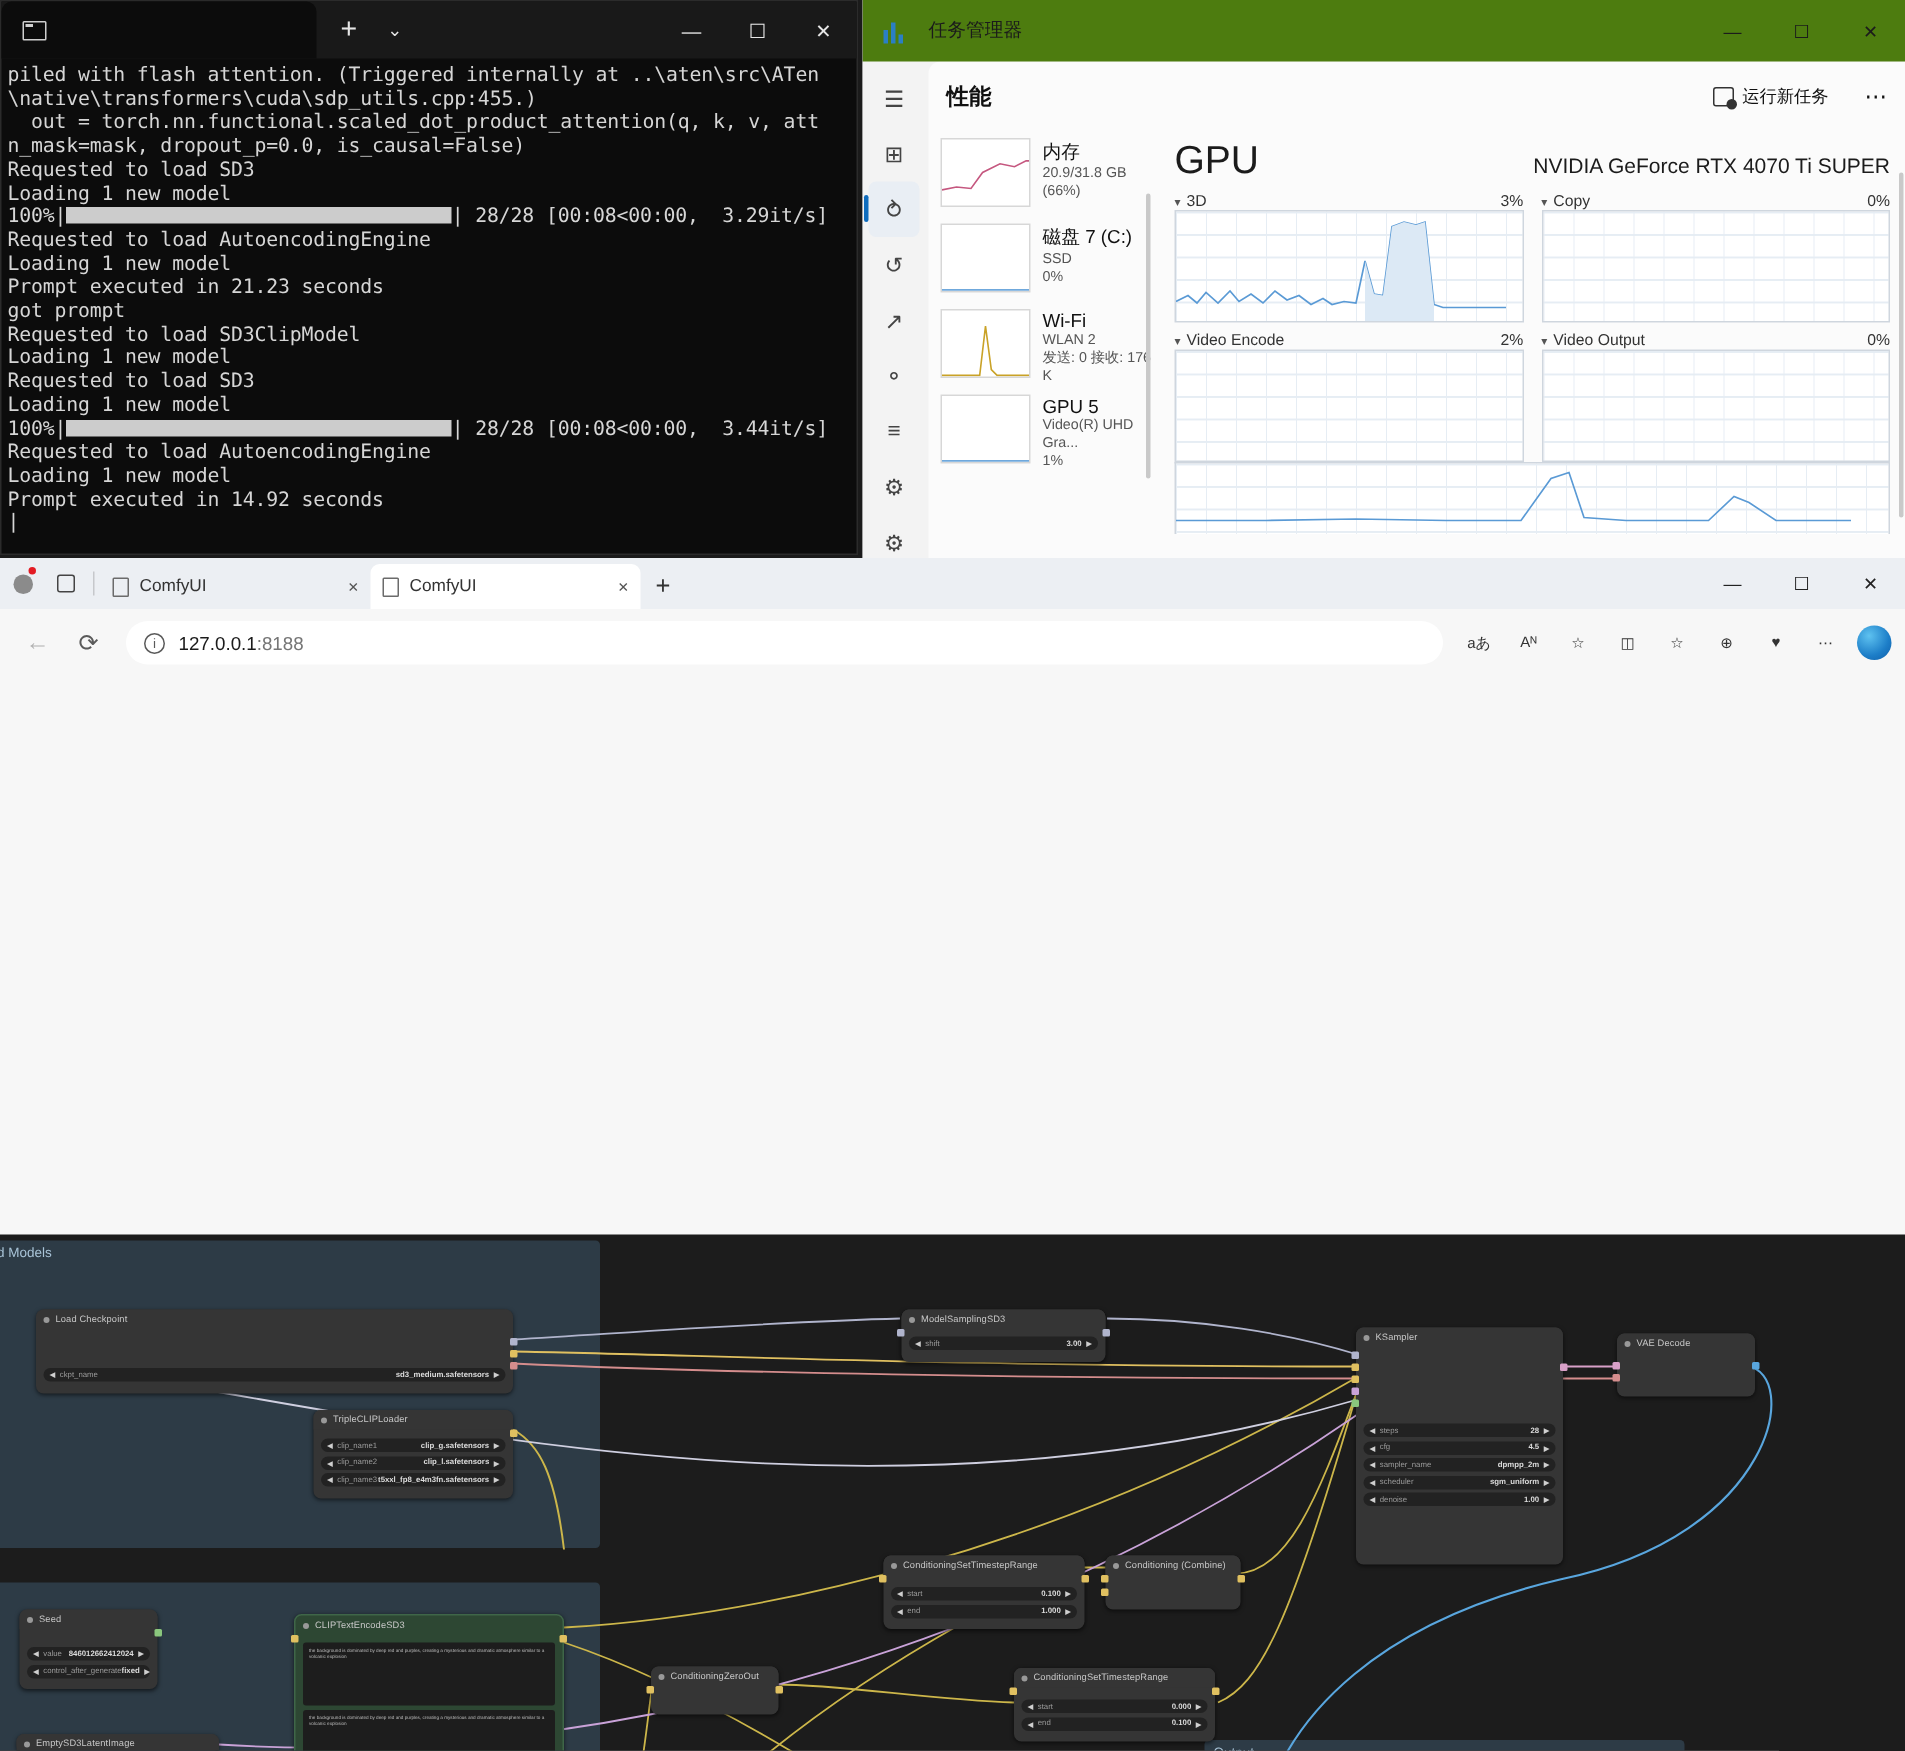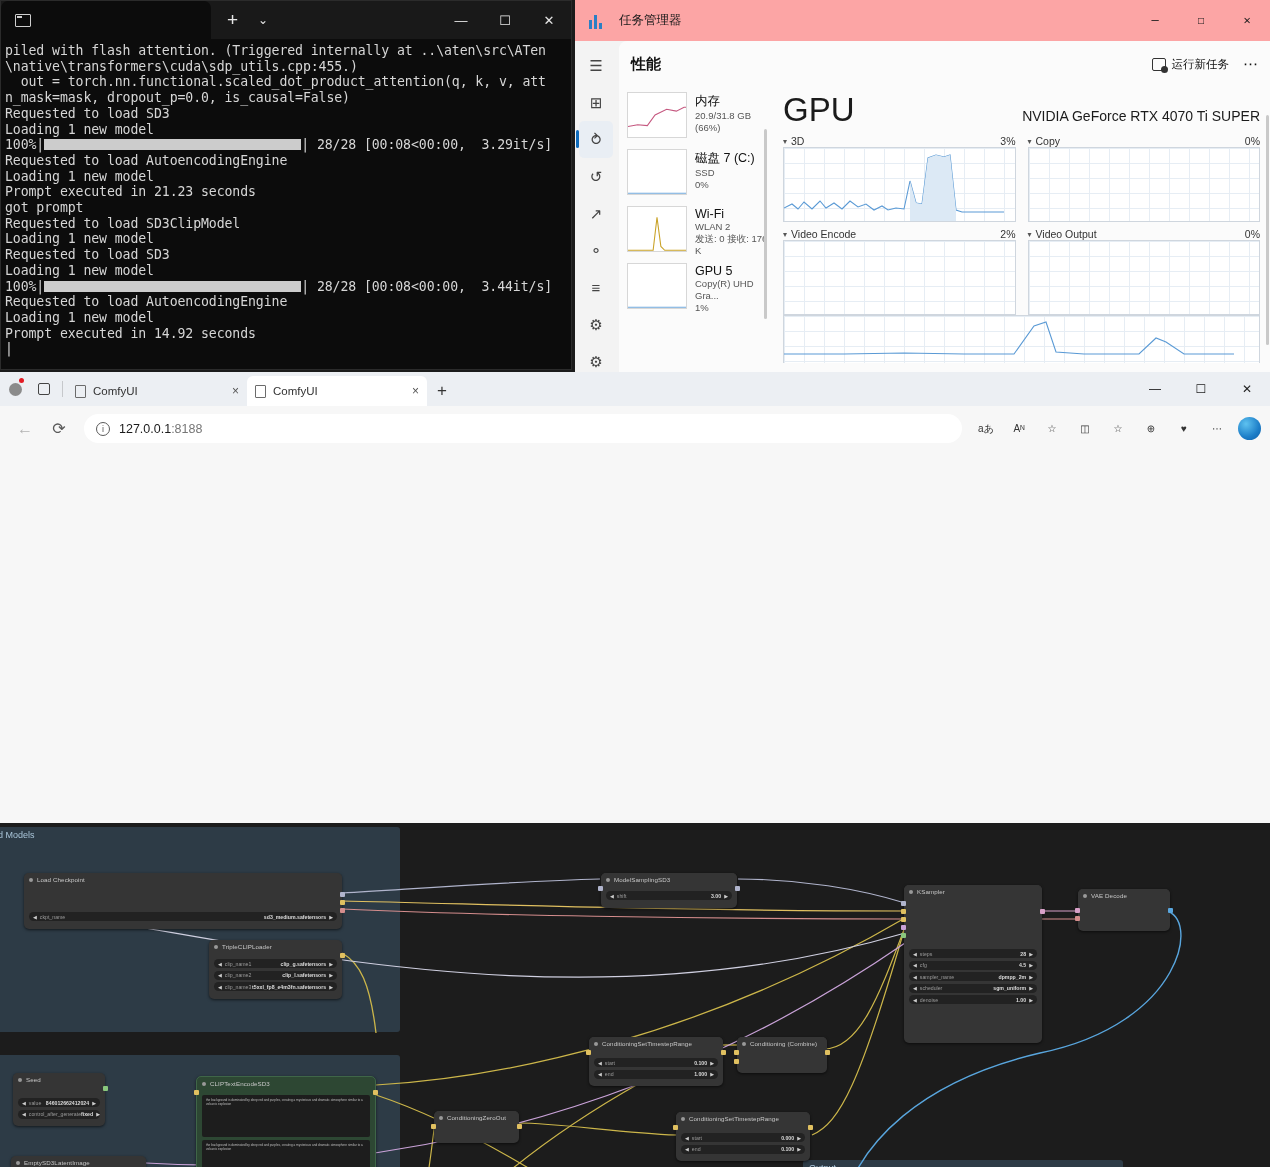--- a/index.html
+++ b/index.html
@@ -20,55 +20,55 @@
   .term-winbtns { position:absolute; right:0; top:0; height:38px; display:flex; }
   .term-winbtn { width:44px; height:38px; display:flex; align-items:center; justify-content:center;
                  color:#e6e6e6; font-size:13px; }
   #term-body { padding:4px 6px 0 4px; font-family:"DejaVu Sans Mono", monospace;
                font-size:13.2px; line-height:15.7px; color:#d6d6d6; white-space:pre; letter-spacing:-0.1px;}
   .bar { display:inline-block; background:#cccccc; height:11px; vertical-align:-1px; }
 
   
   #taskmgr { position:absolute; left:575px; top:0; width:695px; height:372px;
              background:#f3f3f3; z-index:4; overflow:hidden; }
-  #tm-title { height:41px; background:#fca5a5; display:flex; align-items:center; position:relative;font-family:Liberation Mono, monospace; }
+  #tm-title { height:41px; background:#4d7c0f; display:flex; align-items:center; position:relative; }
   #tm-appicon { width:16px; height:16px; margin-left:14px; position:relative; }
   #tm-appicon i { position:absolute; bottom:0; width:3px; background:#2b7fc4; }
   #tm-title-text { margin-left:14px; font-size:12.5px; color:#1b1b1b; }
   .tm-winbtns { position:absolute; right:0; top:0; display:flex; }
   .tm-winbtn { width:46px; height:41px; display:flex; align-items:center; justify-content:center;
                font-size:12px; color:#1b1b1b; }
   #tm-main { display:flex; height:331px; }
   #tm-rail { width:42px; background:#f3f3f3; padding-top:6px; }
   .tm-rail-item { height:37px; display:flex; align-items:center; justify-content:center;
                   color:#444; font-size:15px; position:relative; }
   .tm-rail-item.sel { background:#e9eef4; border-radius:5px; margin:0 4px; }
   .tm-rail-item.sel:before{content:"";position:absolute;left:-3px;top:9px;width:3px;height:18px;
                   background:#0f6cbd;border-radius:2px;}
   #tm-content { flex:1; background:#fbfbfb; border-top-left-radius:8px; margin-left:2px; }
   #tm-header { height:46px; display:flex; align-items:center; padding:0 12px; }
   #tm-header-title { font-size:15px; font-weight:bold; color:#111; }
-  #tm-header-right { margin-left:auto; display:flex; align-items:center; gap:14px; }
+  #tm-header-right { margin-left:auto; display:flex; align-items:center; gap:24px; }
   #tm-runtask { display:flex; align-items:center; gap:6px; font-size:11.5px; color:#111; }
   #tm-runtask-icon { width:14px; height:13px; border:1.4px solid #333; border-radius:2px; position:relative;}
   #tm-runtask-icon:after{content:"";position:absolute;right:-3px;bottom:-3px;width:7px;height:7px;
                   border-radius:50%;background:#333;}
   #tm-dots { font-size:15px; color:#111; }
   #tm-panes { display:flex; height:285px; }
   #tm-list { width:150px; padding-left:8px; overflow:hidden; position:relative; }
   .tm-card { display:flex; gap:8px; height:57px; padding-top:5px; }
   .tm-card.sel { background:#eef2f7; border-radius:5px; }
   .tm-spark { width:60px; height:46px; border:1px solid #d7d7d7; background:#fff; }
   .tm-card-txt { padding-top:1px; }
   .tm-card-name { font-size:12.5px; color:#111; }
   .tm-card-sub { font-size:9.5px; color:#555; line-height:12px; }
   #tm-scroll { position:absolute; right:2px; top:42px; width:3px; height:190px; background:#c9c9c9; border-radius:2px;}
   #tm-detail { flex:1; padding:4px 10px 0 14px; position:relative; }
   #tm-detail-head { display:flex; align-items:baseline; }
-  #tm-gpu-title { font-size:33px; color:#1b1b1b; }
+  #tm-gpu-title { font-size:26px; color:#1b1b1b; }
   #tm-gpu-model { margin-left:auto; font-size:14px; color:#1b1b1b; }
   .tm-graph-row { display:flex; gap:12px; margin-top:6px; }
   .tm-graph-col { flex:1; }
   .tm-graph-label { display:flex; align-items:center; font-size:10.5px; color:#333; }
   .tm-graph-label .chev { margin-right:4px; font-size:8px; color:#555; }
   .tm-graph-label .val { margin-left:auto; }
   .tm-graph { height:75px; border:1px solid #cfd6de; background:#fff;
               background-image:linear-gradient(#e6edf4 1px,transparent 1px),
                                linear-gradient(90deg,#e6edf4 1px,transparent 1px);
               background-size:20px 15px; position:relative; overflow:hidden; }
@@ -223,21 +223,21 @@
                   <div class="tm-card-sub" data-name="device-sub">WLAN 2</div>
                   <div class="tm-card-sub" data-name="device-sub">发送: 0 接收: 176 K</div>
                 </div>
               </div>
               <div class="tm-card" data-name="device-card">
                 <div class="tm-spark" data-name="device-sparkline"><svg width="58" height="44" viewBox="0 0 60 44">
                     <path d="M0,44 L60,44" fill="none" stroke="#6fa8dc" stroke-width="1.1"></path>
                   </svg></div>
                 <div class="tm-card-txt">
                   <div class="tm-card-name" data-name="device-name">GPU 5</div>
-                  <div class="tm-card-sub" data-name="device-sub">Copy(R) UHD Gra...</div>
+                  <div class="tm-card-sub" data-name="device-sub">Video(R) UHD Gra...</div>
                   <div class="tm-card-sub" data-name="device-sub">1%</div>
                 </div>
               </div>
             </div>
           <div id="tm-detail" data-name="gpu-detail-pane">
             <div id="tm-detail-head">
               <div id="tm-gpu-title" data-name="gpu-heading">GPU</div>
               <div id="tm-gpu-model" data-name="gpu-model-label">NVIDIA GeForce RTX 4070 Ti SUPER</div>
             </div>
             <div class="tm-graph-row" data-name="gpu-graph-row-1">

